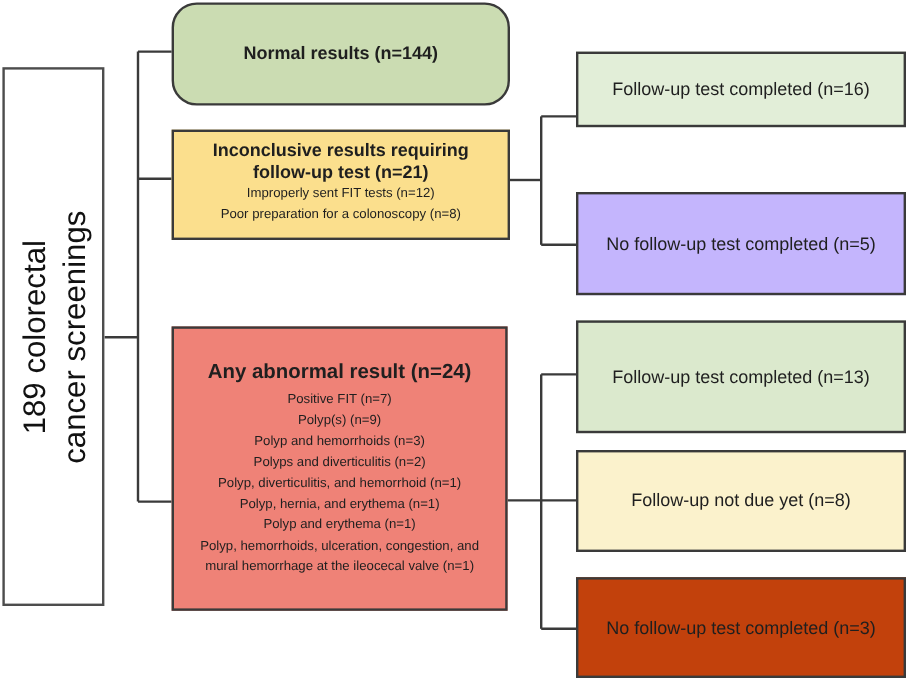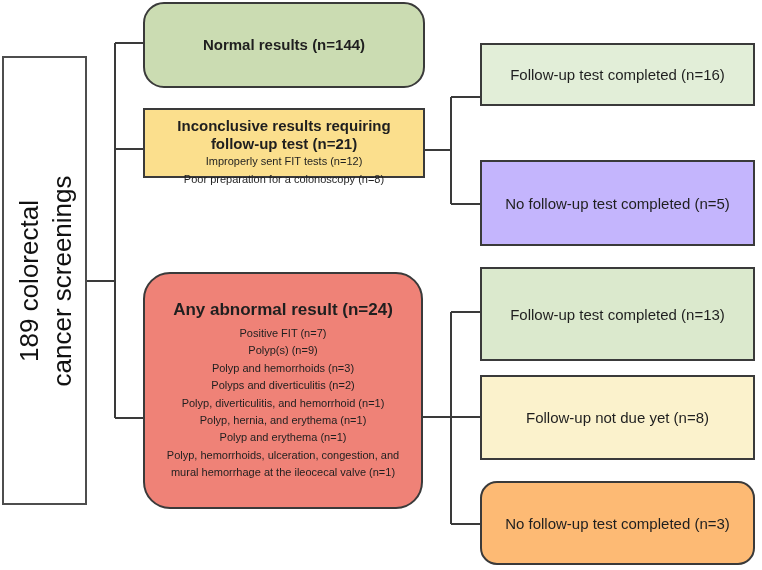--- a/index.html
+++ b/index.html
@@ -9,23 +9,23 @@
   .box{position:absolute;border:2px solid #3a3a3a;box-sizing:border-box;
        display:flex;flex-direction:column;align-items:center;justify-content:center;
        text-align:center;}
   .root-box{left:2px;top:56px;width:85px;height:449px;background:#ffffff;border-color:#4d4d4d;}
   .root-text{position:absolute;left:50%;top:50%;width:449px;
              transform:translate(-50%,-50%) rotate(-90deg);
              font-size:26px;line-height:1.25;text-align:center;color:#111;}
   .box-title{font-weight:bold;font-size:15px;line-height:1.2;}
   .sub-item{font-size:11px;line-height:1.6;}
   .normal-box{left:143px;top:2px;width:282px;height:86px;border-radius:21px;}
-  .inconclusive-box{left:143px;top:108px;width:282px;height:70px;justify-content:flex-start;padding-top:7px;}
+  .inconclusive-box{left:143px;top:108px;width:282px;height:92px;justify-content:flex-start;padding-top:7px;}
   .inconclusive-box .box-title{max-width:262px;}
-  .abnormal-box{left:143px;top:272px;width:280px;height:237px;padding:6px 0;border-radius:27px;}
+  .abnormal-box{left:143px;top:272px;width:280px;height:237px;padding:6px 0;}
   .abnormal-box .box-title{font-size:17px;margin-bottom:5px;}
   .abnormal-box .sub-item{line-height:1.58;max-width:258px;}
   .leaf{left:480px;width:275px;font-size:15px;}
   .leaf-1{top:43px;height:63px;}
   .leaf-2{top:160px;height:86px;}
   .leaf-3{top:267px;height:94px;}
   .leaf-4{top:375px;height:85px;}
   .leaf-5{top:481px;height:84px;}
 </style>
 </head>
@@ -92,17 +92,17 @@
   </div>
 
   <div class="box leaf leaf-3" style="background: rgb(219, 233, 205);">
     <div>Follow-up test completed (n=13)</div>
   </div>
 
   <div class="box leaf leaf-4" style="background: rgb(251, 242, 204);">
     <div>Follow-up not due yet (n=8)</div>
   </div>
 
-  <div class="box leaf leaf-5" style="background: #fdba74; border-radius: 17px;">
+  <div class="box leaf leaf-5" style="background: #c2410c;">
     <div>No follow-up test completed (n=3)</div>
   </div>
 
 </div>
 
 </body></html>

